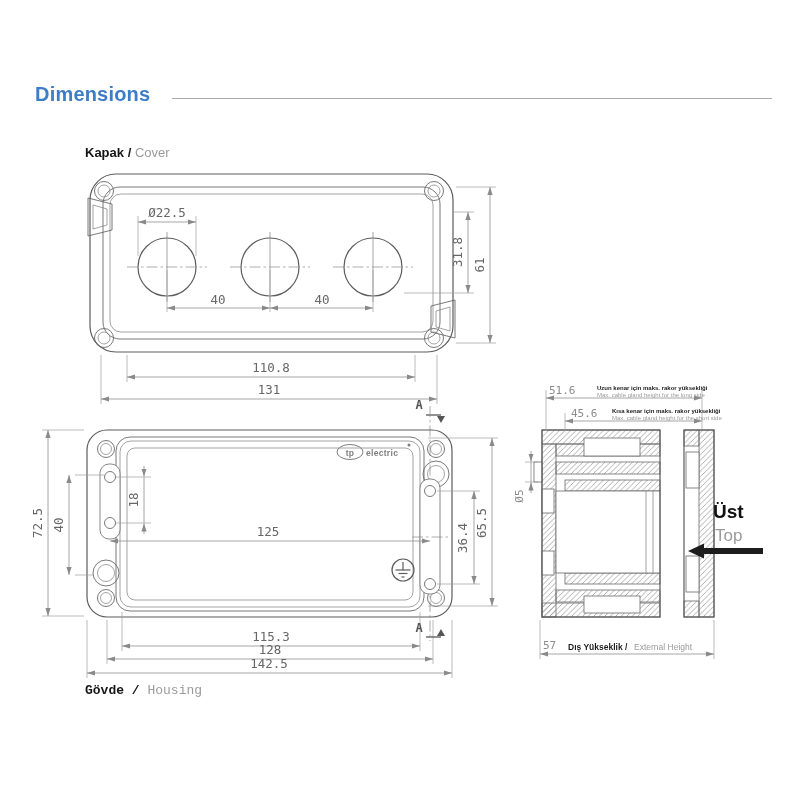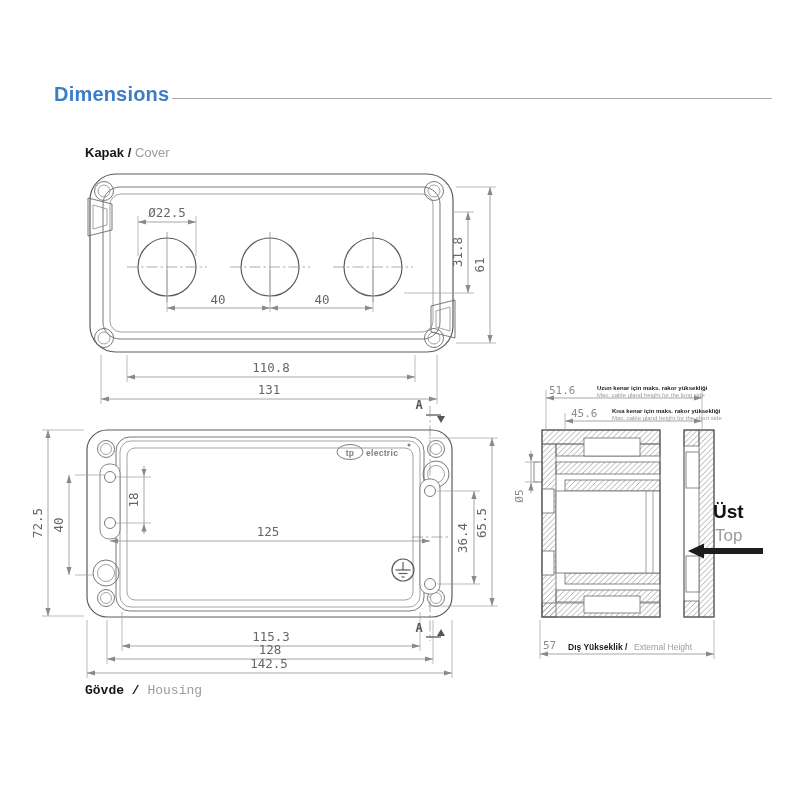--- a/index.html
+++ b/index.html
@@ -1,19 +1,19 @@
 <!DOCTYPE html>
 <html><head>
 <meta charset="utf-8">
 <style>
   html,body{margin:0;padding:0;background:#ffffff;}
   #page{position:relative;width:800px;height:800px;background:#fff;overflow:hidden;
         font-family:"Liberation Sans",sans-serif;}
   .heading{position:absolute;left:35px;top:83px;font:700 20px "Liberation Sans",sans-serif;
-           color:#3d7dc6;letter-spacing:.2px;margin-left:19px;}
+           color:#3d7dc6;letter-spacing:.2px;}
   .rule{position:absolute;left:172px;top:98px;width:600px;border-top:1.7px solid #a9a9a9;}
   .seclabel{position:absolute;font:700 13px "Liberation Sans",sans-serif;color:#161616;}
   .seclabel .lt{font-weight:400;color:#9b9b9b;}
   svg{position:absolute;left:0;top:0;}
   .s1{fill:none;stroke:#5c5c5e;stroke-width:1.2;}
   .s2{fill:none;stroke:#6a6a6c;stroke-width:0.9;}
   .s3{fill:none;stroke:#7c7c7e;stroke-width:0.7;}
   .hsr{stroke:#6a6a6c;stroke-width:0.8;}
   .wp{fill:#ffffff;stroke:#6a6a6c;stroke-width:0.8;}
   .dl{stroke:#8f8f8f;stroke-width:0.8;fill:none;}

